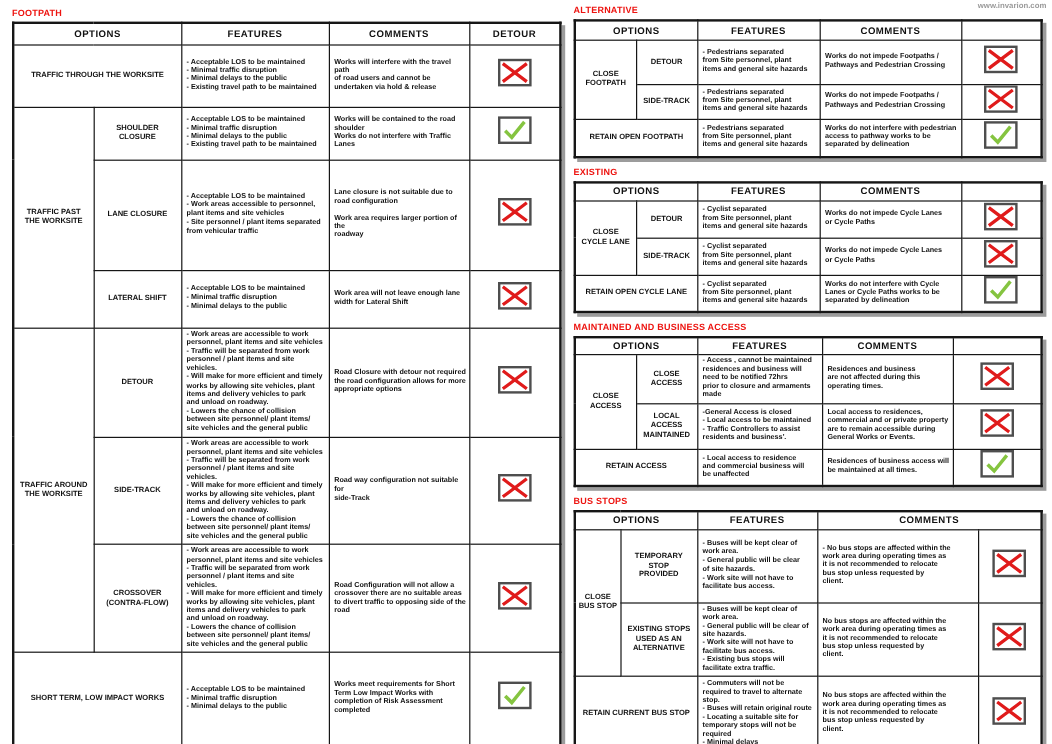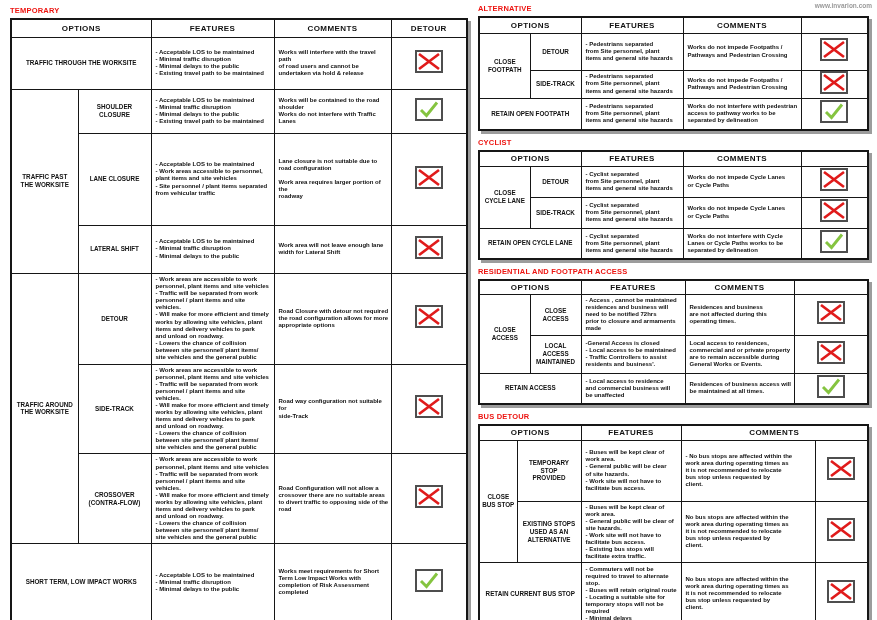--- a/index.html
+++ b/index.html
@@ -26,21 +26,21 @@
   .rbox svg { display:block; width:100%; height:100%; }
   .x-icon path     { stroke:#e01b1b; stroke-width:2.7; fill:none; }
   .check-icon path { stroke:#85c440; stroke-width:2.9; fill:none; }
 </style>
 </head>
 <body>
 
 <div class="watermark">www.invarion.com</div>
 
 <div class="col-left">
-  <div class="sec-title">TEMPORARY</div>
+  <div class="sec-title">FOOTPATH</div>
   <table class="tm-table">
     <colgroup>
         <col style="width:67px">
         <col style="width:73px">
         <col style="width:123px">
         <col style="width:117px">
         <col style="width:76px">
       </colgroup>
     <tbody>
         <tr style="height:18px">
@@ -236,21 +236,21 @@
       <td class="com">Works do not interfere with pedestrian
 access to pathway works to be
 separated by delineation</td>
       <td class="res"><span class="rbox" data-result="pass"><svg class="check-icon" viewBox="0 0 24 19" preserveAspectRatio="none">
                 <path d="M4 10 L9.5 15.5 L20 2.5"></path>
               </svg></span></td>
     </tr>
   </tbody>
     </table>
 
-  <div class="sec-title mt">CYCLIST</div>
+  <div class="sec-title mt">EXISTING</div>
   <table class="rt-table">
     <colgroup>
         <col style="width:51px">
         <col style="width:51px">
         <col style="width:102px">
         <col style="width:118px">
         <col style="width:67px">
       </colgroup>
     <tbody>
         <tr style="height:15px">
@@ -291,21 +291,21 @@
       <td class="com">Works do not interfere with Cycle
 Lanes or Cycle Paths works to be
 separated by delineation</td>
       <td class="res"><span class="rbox" data-result="pass"><svg class="check-icon" viewBox="0 0 24 19" preserveAspectRatio="none">
                 <path d="M4 10 L9.5 15.5 L20 2.5"></path>
               </svg></span></td>
     </tr>
   </tbody>
     </table>
 
-  <div class="sec-title mt">RESIDENTIAL AND FOOTPATH ACCESS</div>
+  <div class="sec-title mt">MAINTAINED AND BUSINESS ACCESS</div>
   <table class="rt-table">
     <colgroup>
         <col style="width:51px">
         <col style="width:51px">
         <col style="width:104px">
         <col style="width:109px">
         <col style="width:74px">
       </colgroup>
     <tbody>
         <tr style="height:14px">
@@ -354,21 +354,21 @@
 be unaffected</td>
       <td class="com">Residences of business access will
 be maintained at all times.</td>
       <td class="res"><span class="rbox" data-result="pass"><svg class="check-icon" viewBox="0 0 24 19" preserveAspectRatio="none">
                 <path d="M4 10 L9.5 15.5 L20 2.5"></path>
               </svg></span></td>
     </tr>
   </tbody>
     </table>
 
-  <div class="sec-title mt">BUS DETOUR</div>
+  <div class="sec-title mt">BUS STOPS</div>
   <table class="rt-table">
     <colgroup>
         <col style="width:38px">
         <col style="width:64px">
         <col style="width:100px">
         <col style="width:134px">
         <col style="width:53px">
       </colgroup>
     <tbody>
         <tr style="height:15px">

